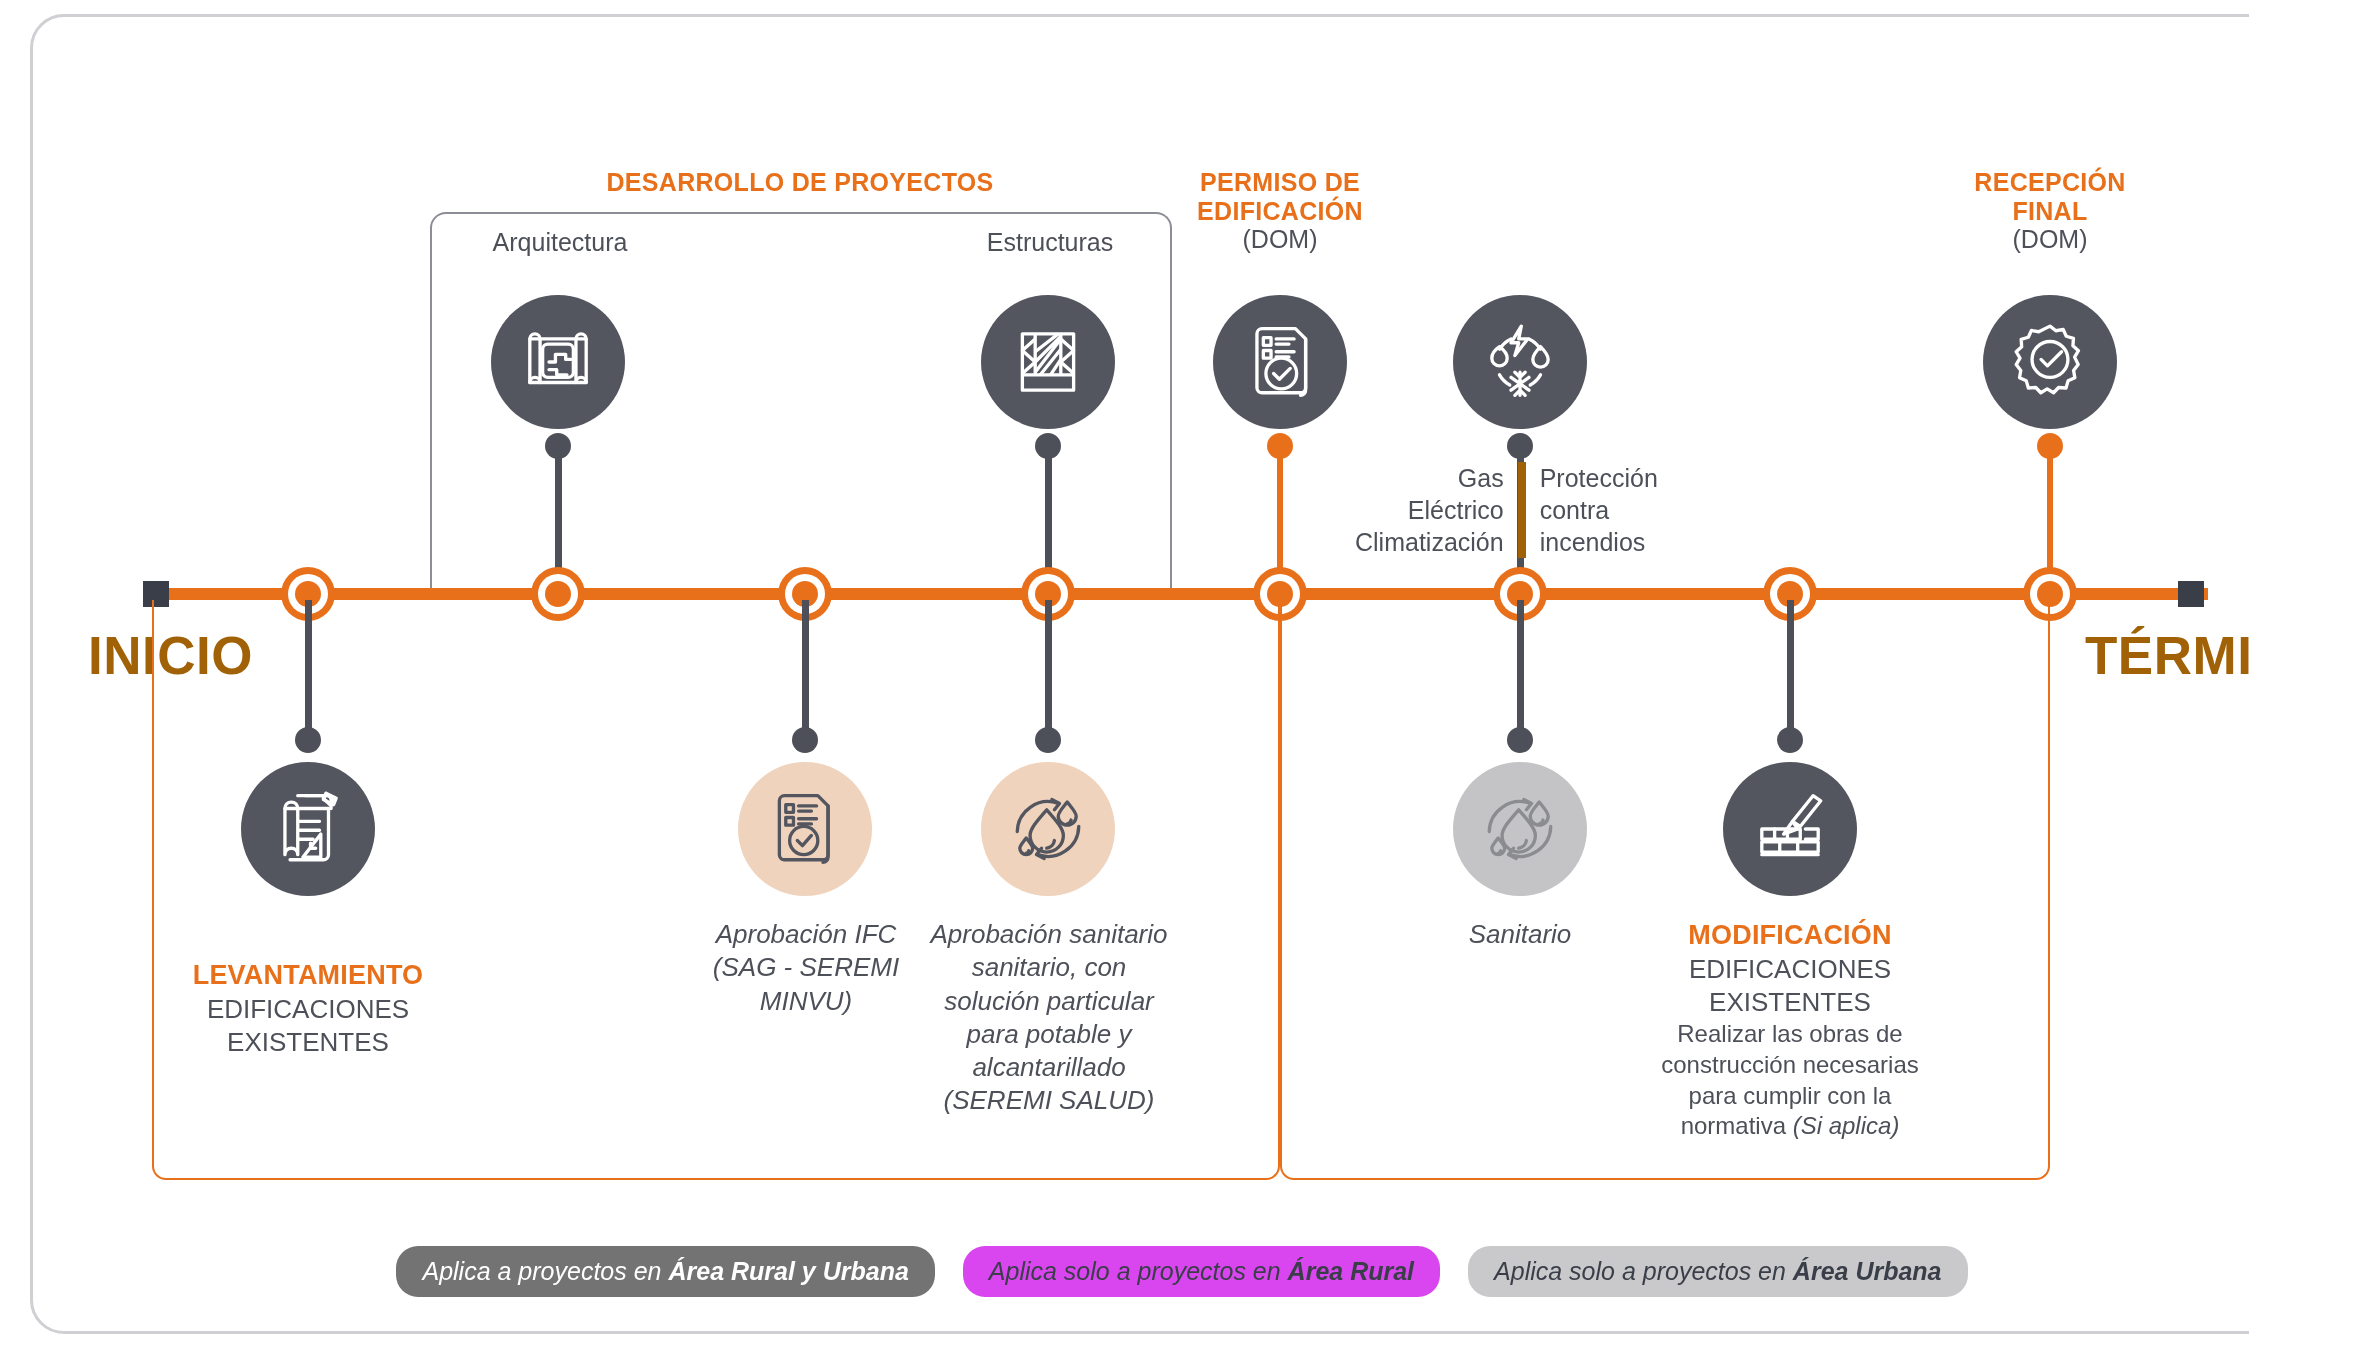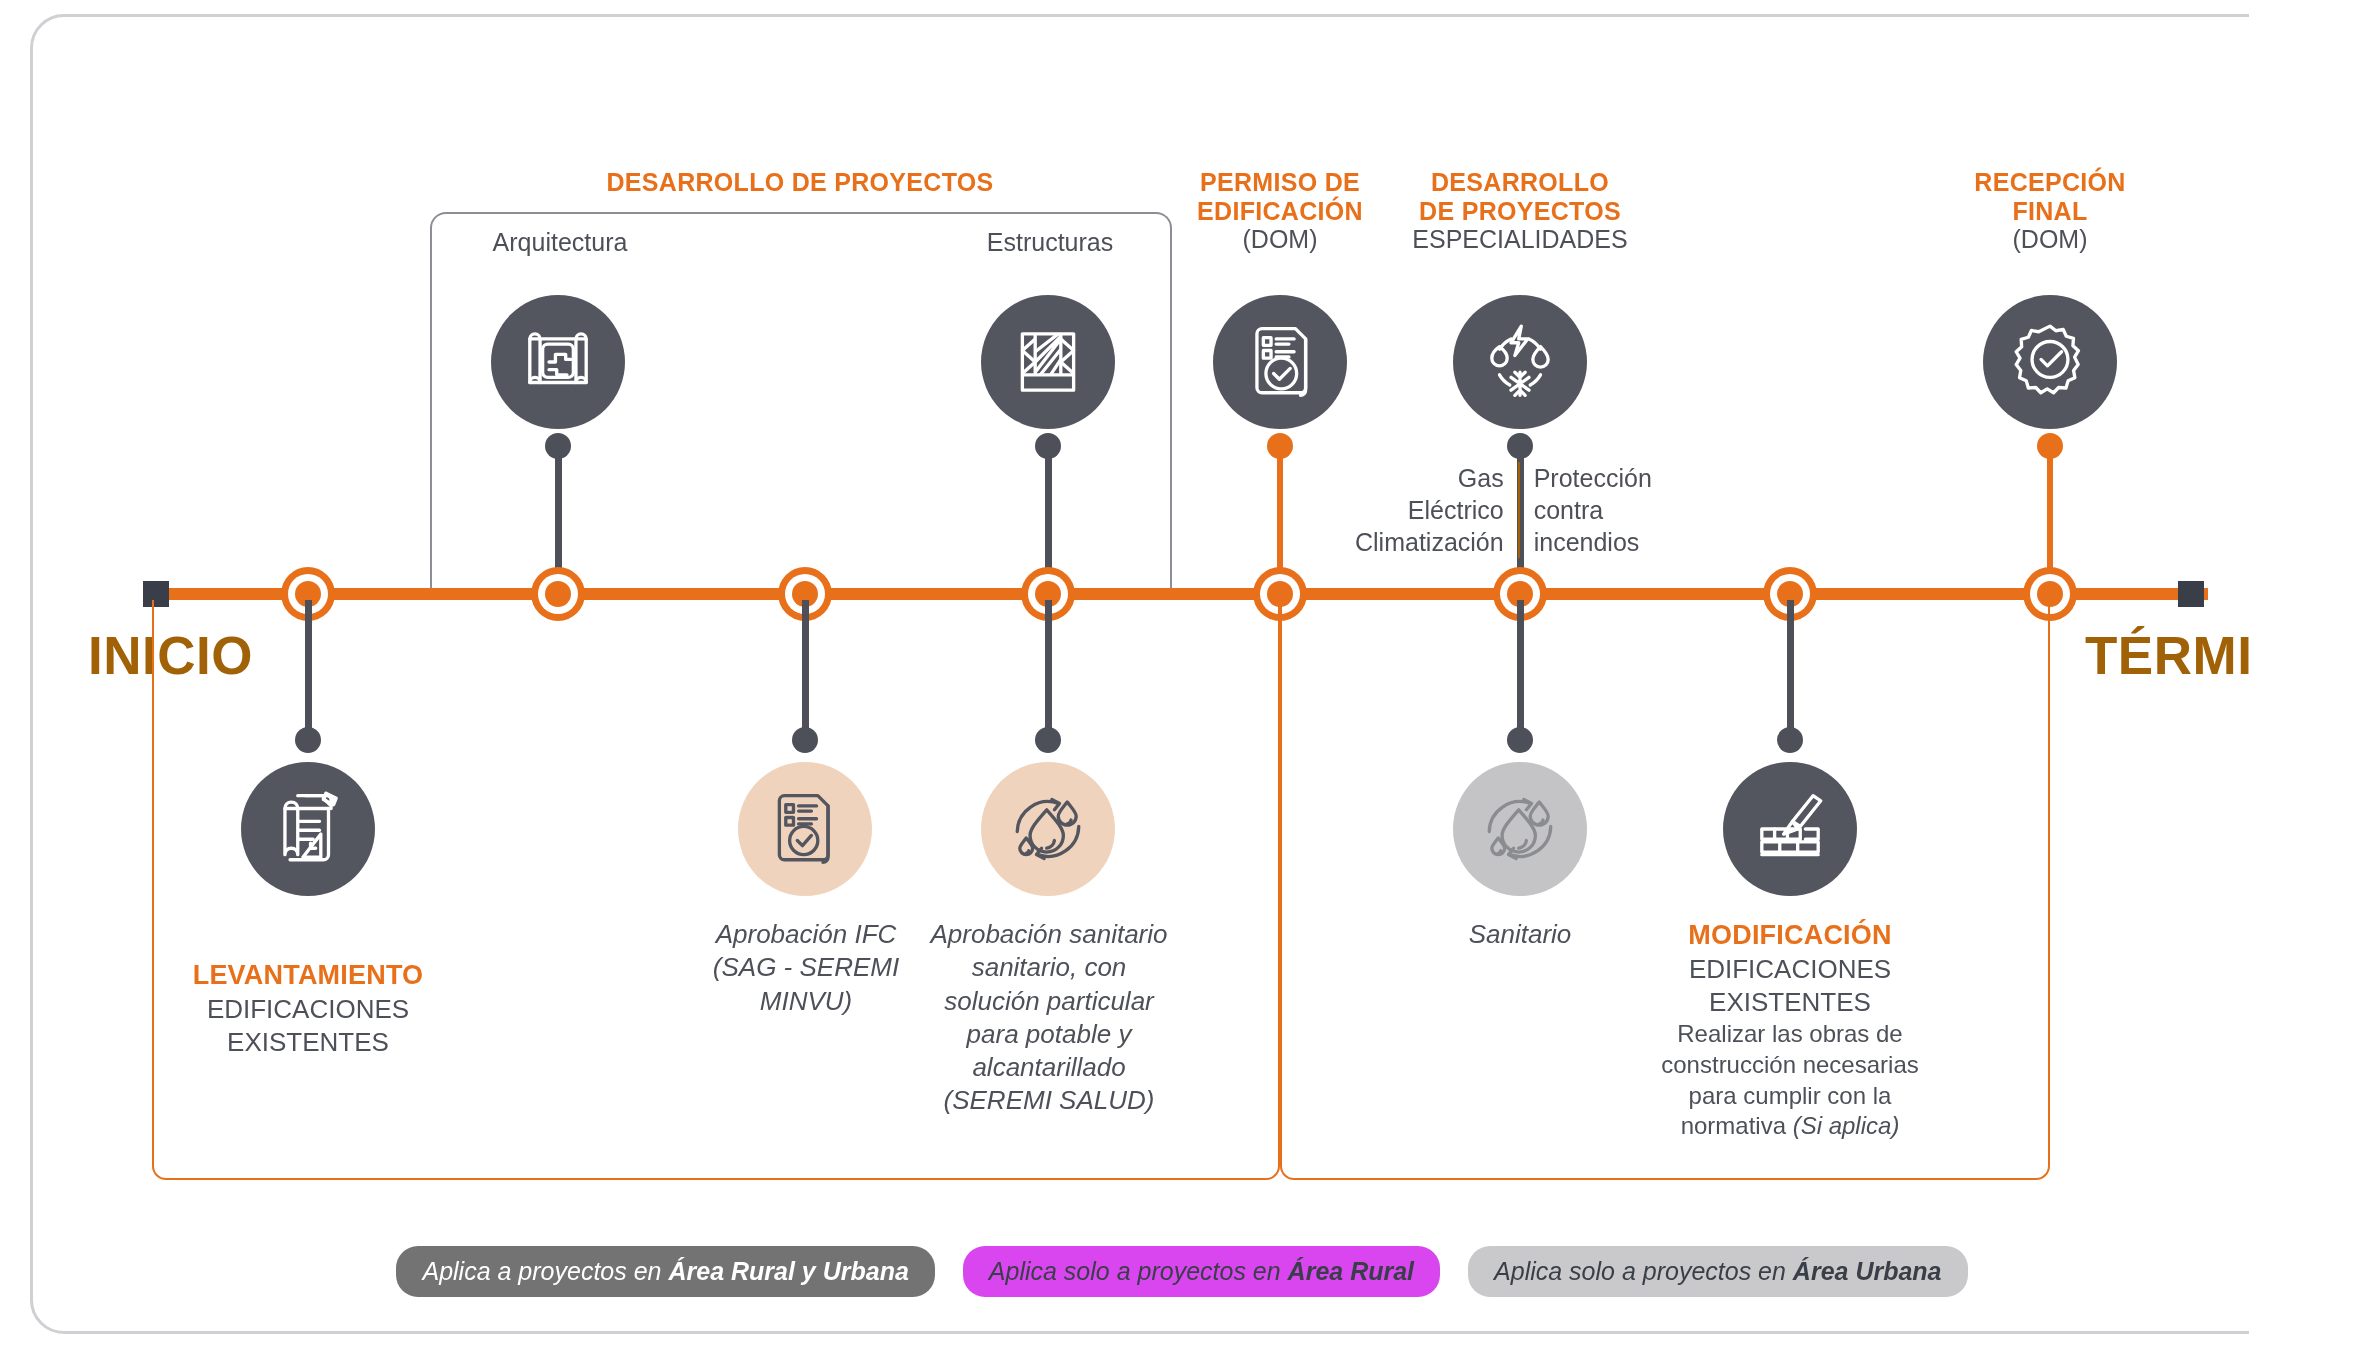--- a/index.html
+++ b/index.html
@@ -93,25 +93,20 @@
   <div class="hd" style="left:915px;top:228px;width:270px;">
     <div class="t2">Estructuras</div>
   </div>
 
   <div class="hd" style="left:1155px;top:168px;width:250px;">
     <div class="t1">PERMISO DE</div>
     <div class="t1">EDIFICACIÓN</div>
     <div class="t2">(DOM)</div>
   </div>
 
-  <div class="hd" style="left:1385px;top:168px;width:270px;">
-    <div class="t1">DESARROLLO</div>
-    <div class="t1">DE PROYECTOS</div>
-    <div class="t2">ESPECIALIDADES</div>
-  </div>
 
   <div class="hd" style="left:1925px;top:168px;width:250px;">
     <div class="t1">RECEPCIÓN</div>
     <div class="t1">FINAL</div>
     <div class="t2">(DOM)</div>
   </div>
 
   <div class="bubble dark" style="left:558px;top:295px;">
     <svg viewBox="0 0 64 64" fill="none" stroke="#ffffff" stroke-width="2.6" stroke-linecap="round" stroke-linejoin="round">
       <path d="M10 14h44v34H10z"></path>
@@ -175,21 +170,21 @@
   <div class="stem orange" style="left:1280px;top:436px;height:156px;"></div>
   <div class="dot orange" style="left:1280px;top:446px;"></div>
 
   <div class="stem" style="left:1520px;top:436px;height:156px;"></div>
   <div class="dot" style="left:1520px;top:446px;"></div>
 
   <div class="stem orange" style="left:2050px;top:436px;height:156px;"></div>
   <div class="dot orange" style="left:2050px;top:446px;"></div>
 
   <div class="spec" style="left:1355px;top:462px;">
-    <div class="col-l" style="border-right:2px solid #a16207;">
+    <div class="col-l" style="border-right:8px solid #a16207;">
       <div>Gas</div>
       <div>Eléctrico</div>
       <div>Climatización</div>
     </div>
     <div class="col-r">
       <div>Protección</div>
       <div>contra</div>
       <div>incendios</div>
     </div>
   </div>

